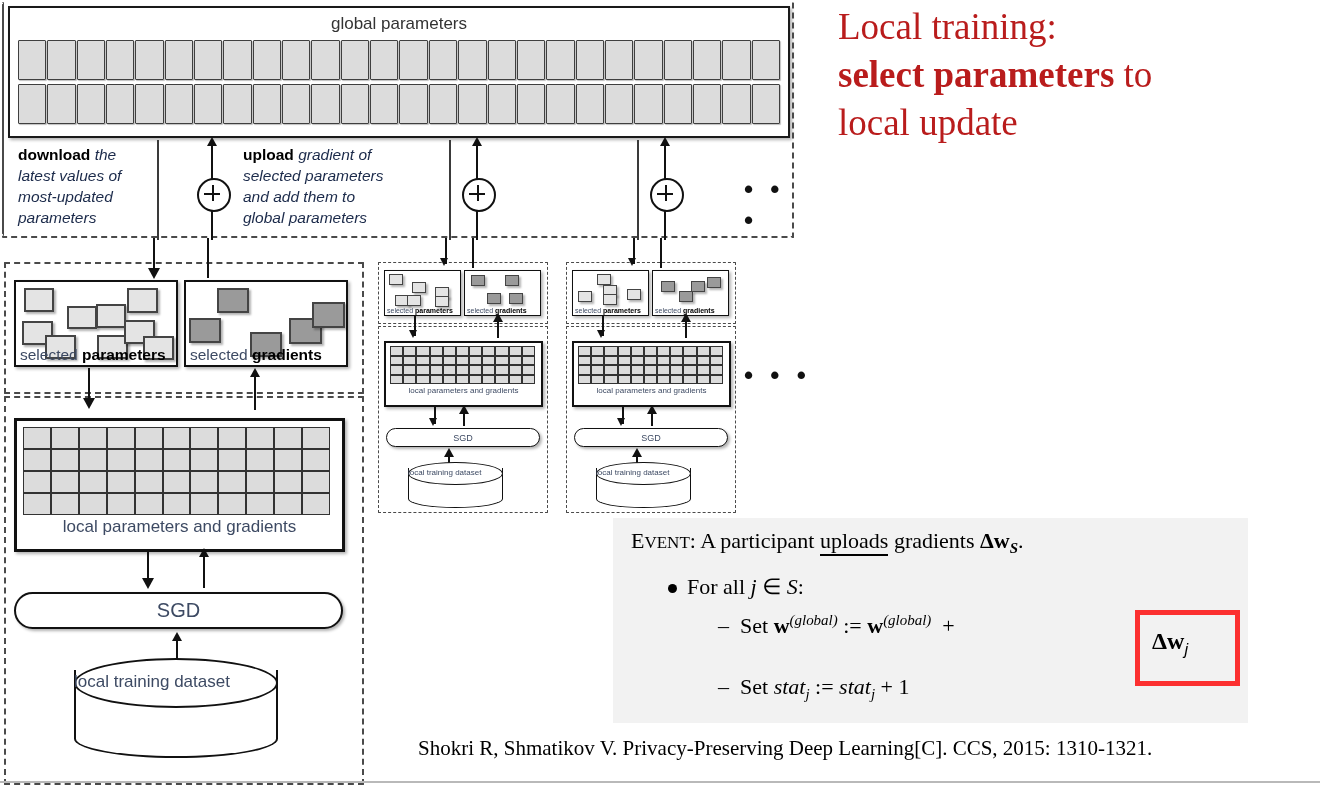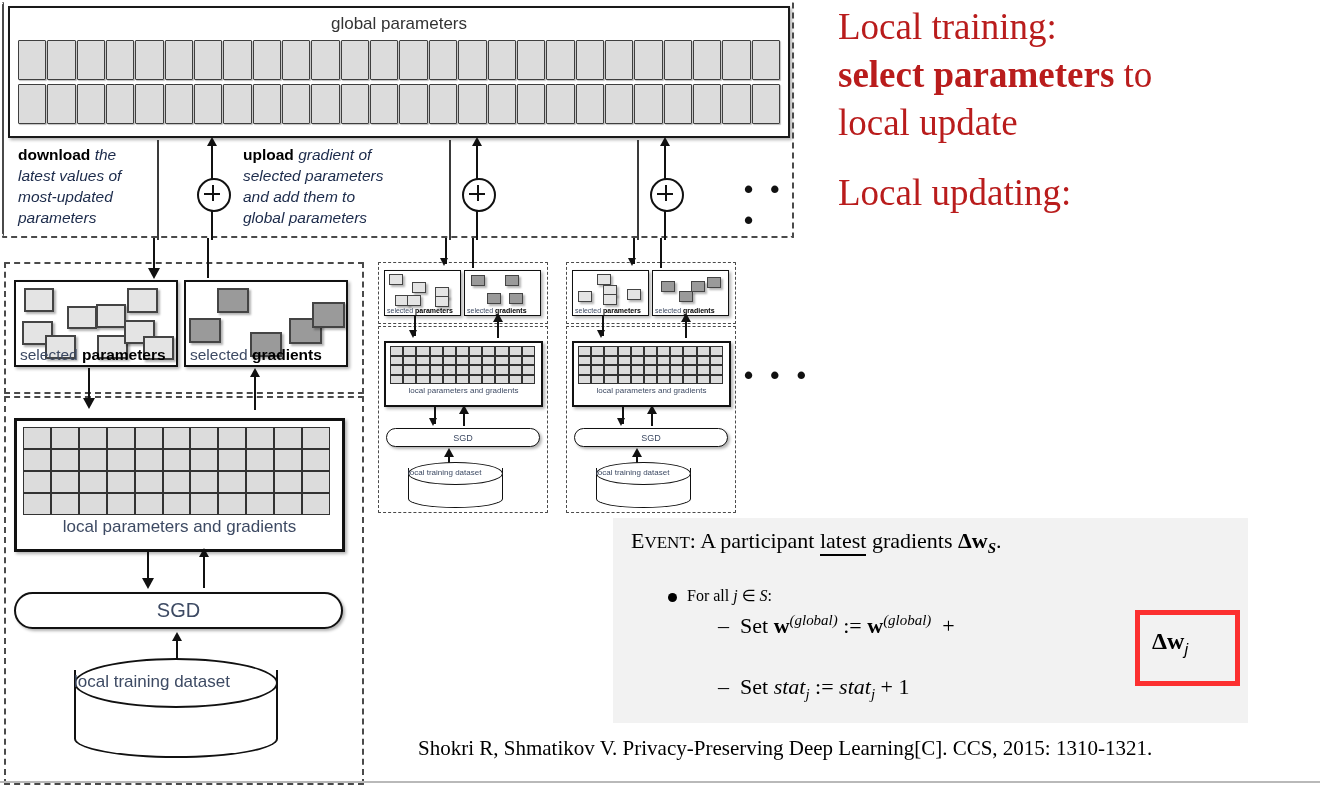--- a/index.html
+++ b/index.html
@@ -75,21 +75,21 @@
   #rightText .para{margin-bottom:22px;}
   #rightText b{font-weight:bold;}
 
   
   #eventBox{position:absolute;left:613px;top:518px;width:635px;height:205px;
             background:#f2f2f2;font-family:"Liberation Serif", serif;color:#000;}
   #evHead{position:absolute;left:18px;top:10px;font-size:22px;white-space:nowrap;}
   #evHead .sc{font-size:22px;}
   #evHead .sc .small{font-size:17px;}
   .u{border-bottom:2px solid #000;padding-bottom:1px;}
-  #evBullet{position:absolute;left:55px;top:68px;font-size:16px;}
+  #evBullet{position:absolute;left:55px;top:56px;font-size:22px;}
   #evBullet .dot{display:inline-block;width:9px;height:9px;border-radius:50%;
                  background:#000;vertical-align:middle;margin-right:10px;}
   #evL1{position:absolute;left:105px;top:94px;font-size:22px;white-space:nowrap;}
   #evL2{position:absolute;left:105px;top:156px;font-size:22px;white-space:nowrap;}
   .mi{font-style:italic;font-family:"Liberation Serif", serif;}
   .mb{font-weight:bold;font-family:"Liberation Serif", serif;}
   sup.sp{font-style:italic;font-size:.68em;vertical-align:super;}
   sub.sb{font-style:italic;font-size:.68em;vertical-align:sub;}
   #redBox{position:absolute;left:1135px;top:610px;width:95px;height:66px;
           border:5px solid #fc3030;background:transparent;}
@@ -504,27 +504,26 @@
 
 <div class="dots" style="left:744px;top:360px;">• • •</div>
 
 <div id="rightText">
     <div class="para">
       <div><span>Local training:</span></div>
       <div><b>select parameters</b><span> to</span></div>
       <div><span>local update</span></div>
     </div>
     <div class="para">
-      <div><span>Local updating:</span></div>
     </div>
   </div>
 
 <div id="eventBox">
   <div id="evHead">
-    <span class="sc">E<span class="small">VENT</span></span><span>: A participant </span><span class="u">latest</span><span> gradients </span><span class="mb">Δ<span class="mb">w</span><sub class="sb">S</sub></span>.
+    <span class="sc">E<span class="small">VENT</span></span><span>: A participant </span><span class="u">uploads</span><span> gradients </span><span class="mb">Δ<span class="mb">w</span><sub class="sb">S</sub></span>.
   </div>
   <div id="evBullet">
     <span class="dot"></span>For all <span class="mi">j</span> ∈ <span class="mi">S</span>:
   </div>
   <div id="evL1">
     –&nbsp;&nbsp;Set <span class="mb">w</span><sup class="sp">(global)</sup> := <span class="mb">w</span><sup class="sp">(global)</sup> &nbsp;+&nbsp;
   </div>
   <div id="evL2">
     –&nbsp;&nbsp;Set <span class="mi">stat</span><sub class="sb">j</sub> := <span class="mi">stat</span><sub class="sb">j</sub> + 1
   </div>

